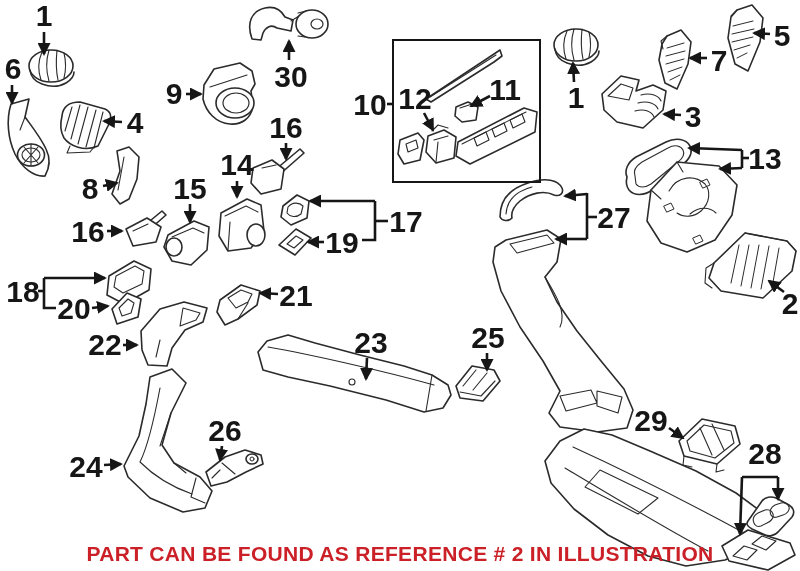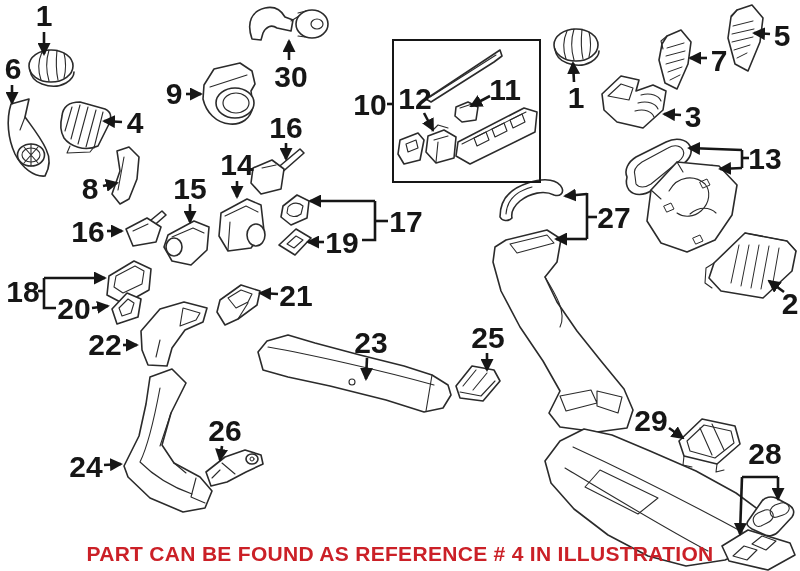--- a/index.html
+++ b/index.html
@@ -332,14 +332,14 @@
         <text x="225" y="430" class="callout-label" font-size="30" dominant-baseline="central">26</text>
         <line x1="669" y1="428" x2="683" y2="438" stroke="#161616" stroke-width="2.6" marker-end="url(#arrowhead)"></line>
         <text x="651" y="420" class="callout-label" font-size="30" dominant-baseline="central">29</text>
         <polyline points="742,477 778,477" fill="none" stroke="#161616" stroke-width="2.6"></polyline>
         <line x1="742" y1="477" x2="740" y2="534" stroke="#161616" stroke-width="2.6" marker-end="url(#arrowhead)"></line>
         <line x1="778" y1="477" x2="778" y2="499" stroke="#161616" stroke-width="2.6" marker-end="url(#arrowhead)"></line>
         <text x="765" y="453" class="callout-label" font-size="30" dominant-baseline="central">28</text>
       </g>
   </svg>
 
-  <div class="caption" style="color: rgb(203, 32, 39);">PART CAN BE FOUND AS REFERENCE # 4 IN ILLUSTRATION</div>
+  <div class="caption" style="color: rgb(203, 32, 39);">PART CAN BE FOUND AS REFERENCE # 2 IN ILLUSTRATION</div>
 </div>
 
 </body></html>

